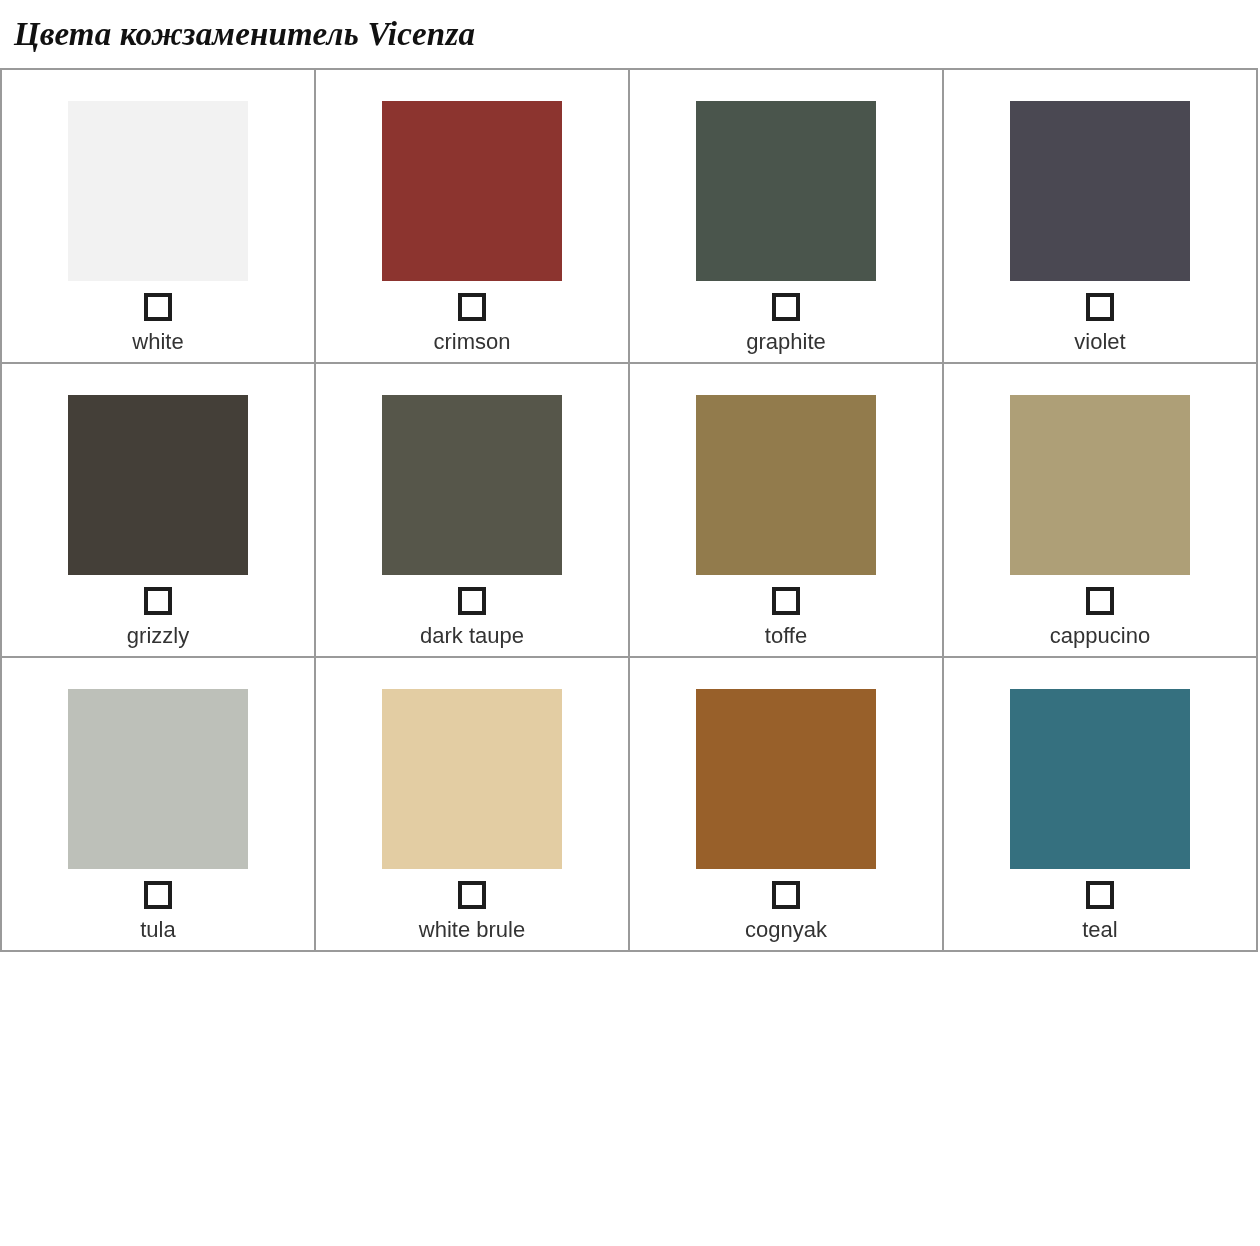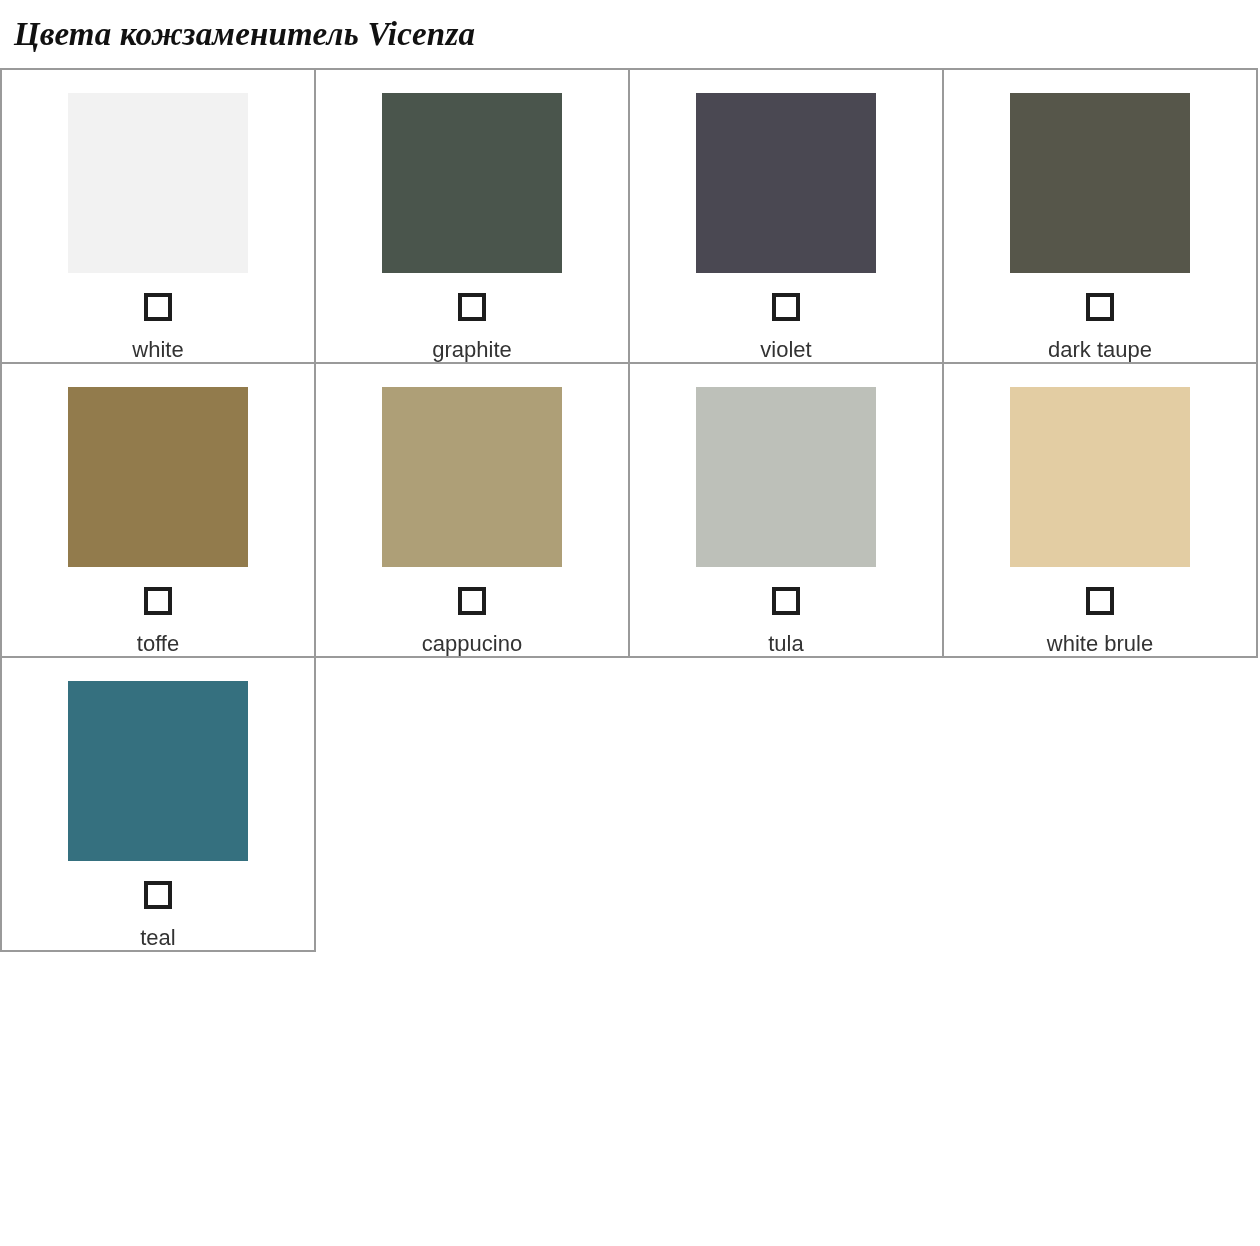--- a/index.html
+++ b/index.html
@@ -42,21 +42,21 @@
     grid-template-columns: repeat(4, 1fr);
     grid-auto-rows: 294px;
   }
   .swatch-cell {
     border-right: 2px solid #9a9a9a;
     border-bottom: 2px solid #9a9a9a;
     box-sizing: border-box;
     display: flex;
     flex-direction: column;
     align-items: center;
-    justify-content: space-between;
+    justify-content: center;
     padding-top: 23px;
     position: relative;
   }
   .color-chip {
     width: 180px;
     height: 180px;
     display: block;
   }
   .checkbox-box {
     width: 28px;
@@ -83,28 +83,38 @@
 
   <div class="chart-title">Цвета кожзаменитель Vicenza</div>
 
   <div class="swatch-grid">
       <div class="swatch-cell">
         <div class="color-chip" style="background: rgb(242, 242, 242);"></div>
         <div class="checkbox-box"></div>
         <div class="swatch-label">white</div>
       </div>
       <div class="swatch-cell">
+        <div class="color-chip" style="background: rgb(140, 52, 47);"></div>
+        <div class="checkbox-box"></div>
+        <div class="swatch-label">crimson</div>
+      </div>
+      <div class="swatch-cell">
         <div class="color-chip" style="background: rgb(74, 85, 76);"></div>
         <div class="checkbox-box"></div>
         <div class="swatch-label">graphite</div>
       </div>
       <div class="swatch-cell">
         <div class="color-chip" style="background: rgb(74, 72, 82);"></div>
         <div class="checkbox-box"></div>
         <div class="swatch-label">violet</div>
+      </div>
+      <div class="swatch-cell">
+        <div class="color-chip" style="background: rgb(68, 63, 56);"></div>
+        <div class="checkbox-box"></div>
+        <div class="swatch-label">grizzly</div>
       </div>
       <div class="swatch-cell">
         <div class="color-chip" style="background: rgb(86, 86, 74);"></div>
         <div class="checkbox-box"></div>
         <div class="swatch-label">dark taupe</div>
       </div>
       <div class="swatch-cell">
         <div class="color-chip" style="background: rgb(146, 123, 76);"></div>
         <div class="checkbox-box"></div>
         <div class="swatch-label">toffe</div>
@@ -118,19 +128,24 @@
         <div class="color-chip" style="background: rgb(189, 192, 185);"></div>
         <div class="checkbox-box"></div>
         <div class="swatch-label">tula</div>
       </div>
       <div class="swatch-cell">
         <div class="color-chip" style="background: rgb(227, 205, 163);"></div>
         <div class="checkbox-box"></div>
         <div class="swatch-label">white brule</div>
       </div>
       <div class="swatch-cell">
+        <div class="color-chip" style="background: rgb(152, 96, 42);"></div>
+        <div class="checkbox-box"></div>
+        <div class="swatch-label">cognyak</div>
+      </div>
+      <div class="swatch-cell">
         <div class="color-chip" style="background: rgb(53, 112, 127);"></div>
         <div class="checkbox-box"></div>
         <div class="swatch-label">teal</div>
       </div>
     </div>
 
 </div>
 
 </body></html>

